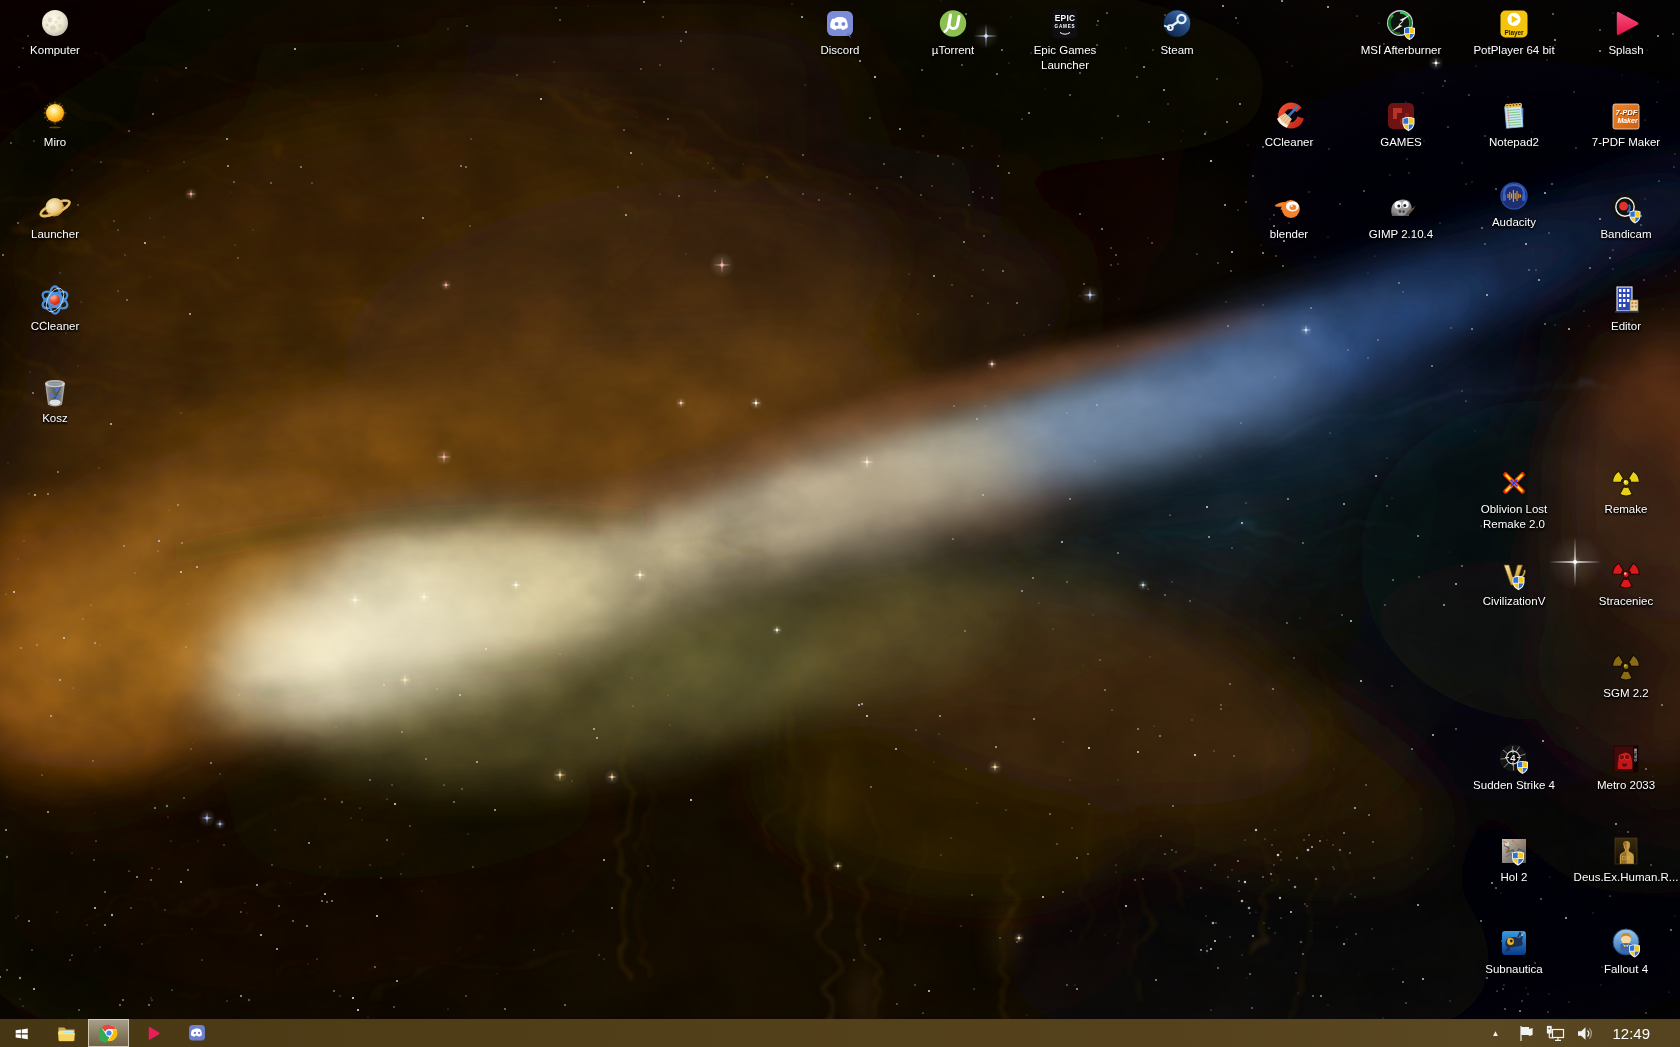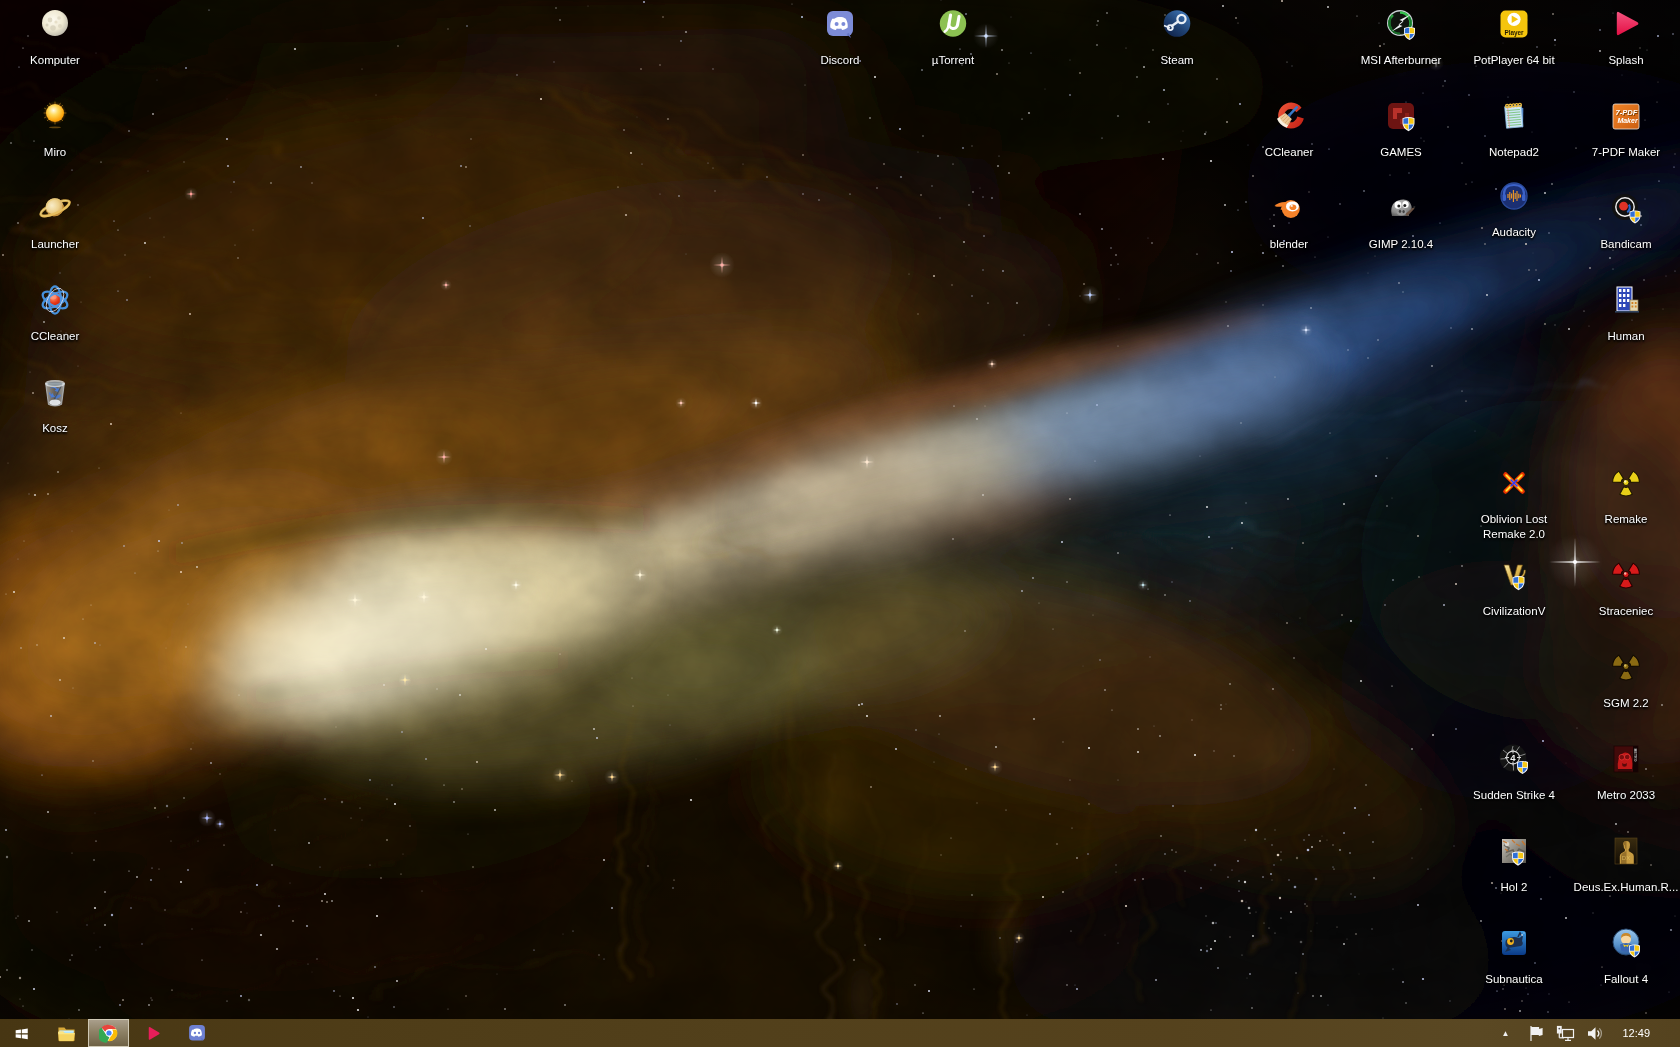--- a/index.html
+++ b/index.html
@@ -1,27 +1,27 @@
 <!DOCTYPE html>
 <html><head><meta charset="utf-8"><title>desktop</title>
 <style>
 *{margin:0;padding:0;box-sizing:border-box}
 html,body{width:1680px;height:1047px;overflow:hidden;background:#000;font-family:"Liberation Sans",sans-serif}
 #desk{position:relative;width:1680px;height:1047px;overflow:hidden}
 #wp{position:absolute;left:0;top:0}
 .ic{position:absolute;width:110px;text-align:center}
 .ig{height:34px;display:flex;align-items:center;justify-content:center}
-.il{margin-top:12px;font-size:11.5px;line-height:15px;color:#fff;text-shadow:0 0 2px #000,0 1px 3px #000,0 2px 2px rgba(0,0,0,.9)}
+.il{margin-top:2px;font-size:11.5px;line-height:15px;color:#fff;text-shadow:0 0 2px #000,0 1px 3px #000,0 2px 2px rgba(0,0,0,.9)}
 #tb{position:absolute;left:0;top:1019px;width:1680px;height:28px;background:linear-gradient(90deg,#473613 0%,#4e3c17 20%,#52401b 45%,#55421d 70%,#5a4823 88%,#55431f 100%)}
 .tbtn{position:absolute;top:0;height:28px;display:flex;align-items:center;justify-content:center}
 .tbtn.active{background:linear-gradient(180deg,#a99e8b,#8d8166 45%,#6f6246);border:1px solid #cfc8b4}
 #tray{position:absolute;right:0;top:0;height:28px;display:flex;align-items:center}
 .arr{color:#f0f0f0;font-size:8px;margin-right:13px}
 .ti{margin:0 5.5px;display:flex;align-items:center}
-#clock{color:#fff;font-size:11px;margin-left:13px;margin-right:30px}
+#clock{color:#fff;font-size:15px;margin-left:13px;margin-right:30px}
 </style></head>
 <body>
 <div id="desk">
 <svg id="wp" width="1680" height="1047" viewBox="0 0 1680 1047" preserveAspectRatio="none">
 <defs>
 <filter id="f50" x="-40%" y="-40%" width="180%" height="180%">
           <feGaussianBlur stdDeviation="45"></feGaussianBlur>
         </filter>
 <filter id="f25" x="-40%" y="-40%" width="180%" height="180%">
           <feGaussianBlur stdDeviation="24"></feGaussianBlur>
@@ -1342,20 +1342,34 @@
 <g fill="none" stroke="#fff" stroke-linecap="round" transform="rotate(10 16 15)">
 <path d="M12.2,7.5 L12.2,16.2 a4.3,4.3 0 0 0 8.6,0 L20.8,7.5" stroke-width="3.1"></path>
 <path d="M12.2,15 q.3,7.5 -2.8,10" stroke-width="2.6"></path>
 </g>
         </svg>
       </div>
       <div class="il">
         <div>µTorrent</div>
       </div>
     </div>
+<div class="ic" style="left:1010px;top:7px">
+      <div class="ig">
+        <svg width="32" height="32" viewBox="0 0 32 32">
+          <rect x="3.5" y="1.5" width="25" height="29" rx="4" fill="#0f0f13"></rect>
+<text x="16" y="13" font-family="Liberation Sans,sans-serif" font-size="8.4" font-weight="bold" fill="#fff" text-anchor="middle" letter-spacing=".2">EPIC</text>
+<text x="16" y="20" font-family="Liberation Sans,sans-serif" font-size="4.6" font-weight="bold" fill="#fff" text-anchor="middle" letter-spacing=".8">GAMES</text>
+<path d="M11,24.5 q5,3.4 10,0" stroke="#fff" stroke-width="1" fill="none"></path>
+        </svg>
+      </div>
+      <div class="il">
+        <div>Epic Games</div>
+        <div>Launcher</div>
+      </div>
+    </div>
 <div class="ic" style="left:1122px;top:7px">
       <div class="ig">
         <svg width="32" height="32" viewBox="0 0 32 32">
           <defs>
             <linearGradient id="stg" x1="0" y1="1" x2=".75" y2="0">
               <stop offset="0" stop-color="#0d1c40"></stop>
               <stop offset=".5" stop-color="#1e4070"></stop>
               <stop offset="1" stop-color="#3d74b4"></stop>
             </linearGradient>
           </defs>
@@ -1632,21 +1646,21 @@
 <g fill="#d08020">
             <rect x="21.5" y="18" width="1.8" height="2"></rect>
             <rect x="24.8" y="18" width="1.8" height="2"></rect>
             <rect x="21.5" y="21.5" width="1.8" height="2"></rect>
             <rect x="24.8" y="21.5" width="1.8" height="2"></rect>
           </g>
 <rect x="5" y="27" width="24" height="1.6" fill="#30435e"></rect>
         </svg>
       </div>
       <div class="il">
-        <div>Human</div>
+        <div>Editor</div>
       </div>
     </div>
 <div class="ic" style="left:1459px;top:466px">
       <div class="ig">
         <svg width="32" height="32" viewBox="0 0 32 32">
           <g transform="rotate(45 16 16)">
             <path d="M16,3 L16,29" stroke="#111" stroke-width="6" stroke-linecap="round" opacity=".9"></path>
             <path d="M16,4 L16,28" stroke="#e83000" stroke-width="4.6" stroke-linecap="round"></path>
             <path d="M16,5 L16,27" stroke="#ff9000" stroke-width="2.8" stroke-linecap="round"></path>
             <path d="M16,5.5 L16,26.5" stroke="#ffe84a" stroke-width="1.4" stroke-linecap="round"></path>

